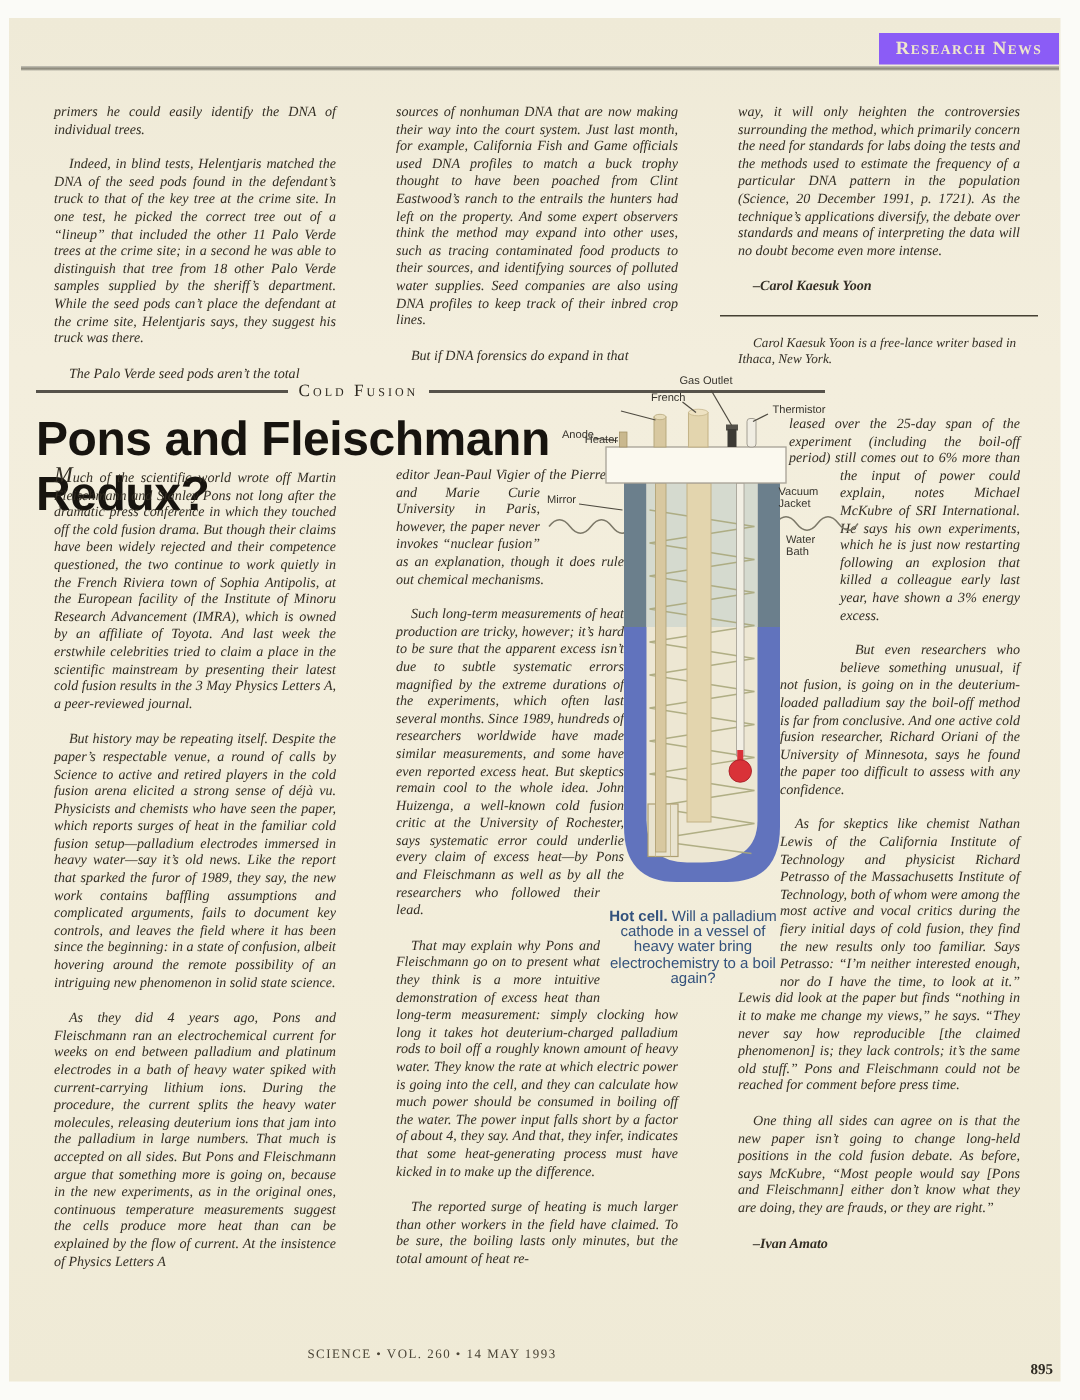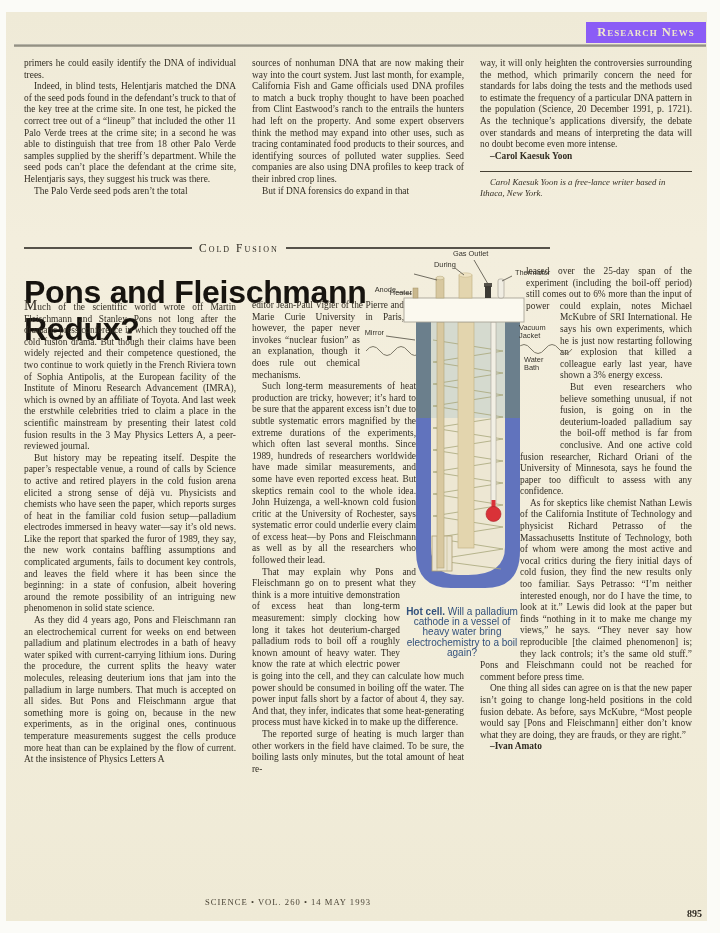--- a/index.html
+++ b/index.html
@@ -9,33 +9,33 @@
   .paper{position:absolute;left:6px;top:12px;width:701px;height:909px;
          background:linear-gradient(180deg,#efead7 0%,#f3eedd 25%,#f2edda 70%,#efead6 100%);}
   
   .hrule{position:absolute;left:14px;top:44px;width:692px;height:3px;
          background:linear-gradient(180deg,#c6c4b8,#8f8c7e 55%,#b7b4a6);}
   .badge{position:absolute;left:586px;top:22px;width:120px;height:21px;
          background:#8b5cf6;color:#efe7cc;display:flex;align-items:center;justify-content:center;
          font-variant:small-caps;font-weight:bold;font-size:12.5px;letter-spacing:1px;}
   
   .col{position:absolute;width:212px;font-size:9.4px;line-height:11.6px;text-align:justify;}
-  .col p{margin:0;text-indent:10px;}
+  .col p{margin:12px;text-indent:10px;font-style:italic;}
   .col p.ni{text-indent:0;}
   #pcol1,#acol1{left:24px;}
   #pcol2,#acol2{left:252px;}
   #pcol3,#acol3{left:480px;}
   #pcol1,#pcol2,#pcol3{top:58px;}
   #acol1,#acol2{top:300px;}
   #acol3{top:266px;}
   .byline{font-weight:bold;margin-top:3px;text-indent:0;}
   .biorule{height:0;border-top:1.2px solid #454033;margin:9px 0 5px;}
   .bio{font-style:italic;font-size:8.8px;line-height:11px;text-align:left;text-indent:0;}
   
-  .kicker{position:absolute;left:24px;top:242px;width:526px;display:flex;align-items:center;text-align:center;}
+  .kicker{position:absolute;left:24px;top:255px;width:526px;display:flex;align-items:center;text-align:center;}
   .kline1{width:168px;height:1.2px;background:#56524a;}
   .kline2{flex:1;height:1.2px;background:#56524a;}
   .ktext{padding:0 7px;font-variant:small-caps;font-size:11.5px;letter-spacing:2px;color:#2e2a22;}
   .headline{position:absolute;left:24px;top:253px;width:440px;
             font-family:"Liberation Sans",sans-serif;font-weight:bold;font-size:32px;
             letter-spacing:-0.3px;color:#17140f;}
   
   #figure{position:absolute;left:352px;top:248px;width:212px;height:420px;}
   #figure svg{position:absolute;left:0;top:0;overflow:visible;}
   .flabel{position:absolute;font-family:"Liberation Sans",sans-serif;font-size:7.4px;
@@ -151,21 +151,21 @@
         <line x1="44" y1="44" x2="60" y2="46"></line>
         <line x1="122" y1="12" x2="136" y2="36"></line>
         <line x1="103" y1="20" x2="112" y2="27"></line>
         <line x1="160" y1="28" x2="150" y2="33"></line>
         <line x1="34" y1="88" x2="63" y2="92"></line>
       </g>
     </svg>
     <span class="flabel fr" style="left:28px;top:20px;width:32px;margin-top:21px;">Heater</span>
     <span class="flabel fr" style="left:12px;top:38px;width:32px;">Anode</span>
     <span class="flabel" style="left:101px;top:2px;width:44px;">Gas Outlet</span>
-    <span class="flabel" style="left:82px;top:13px;width:36px;">During</span>
+    <span class="flabel" style="left:82px;top:13px;width:36px;">French</span>
     <span class="flabel" style="left:163px;top:21px;width:44px;">Thermistor</span>
     <span class="flabel fr" style="left:2px;top:81px;width:30px;">Mirror</span>
     <span class="flabel" style="left:167px;top:76px;width:36px;">Vacuum Jacket</span>
     <span class="flabel" style="left:172px;top:108px;width:30px;">Water Bath</span>
     <p class="caption"><b>Hot cell.</b><span> Will a palladium cathode in a vessel of heavy water bring electrochemistry to a boil again?</span></p>
   </div>
 
   <div class="journal">SCIENCE  •  VOL. 260  •  14 MAY 1993</div>
   <div class="pagenum">895</div>
 </div>

